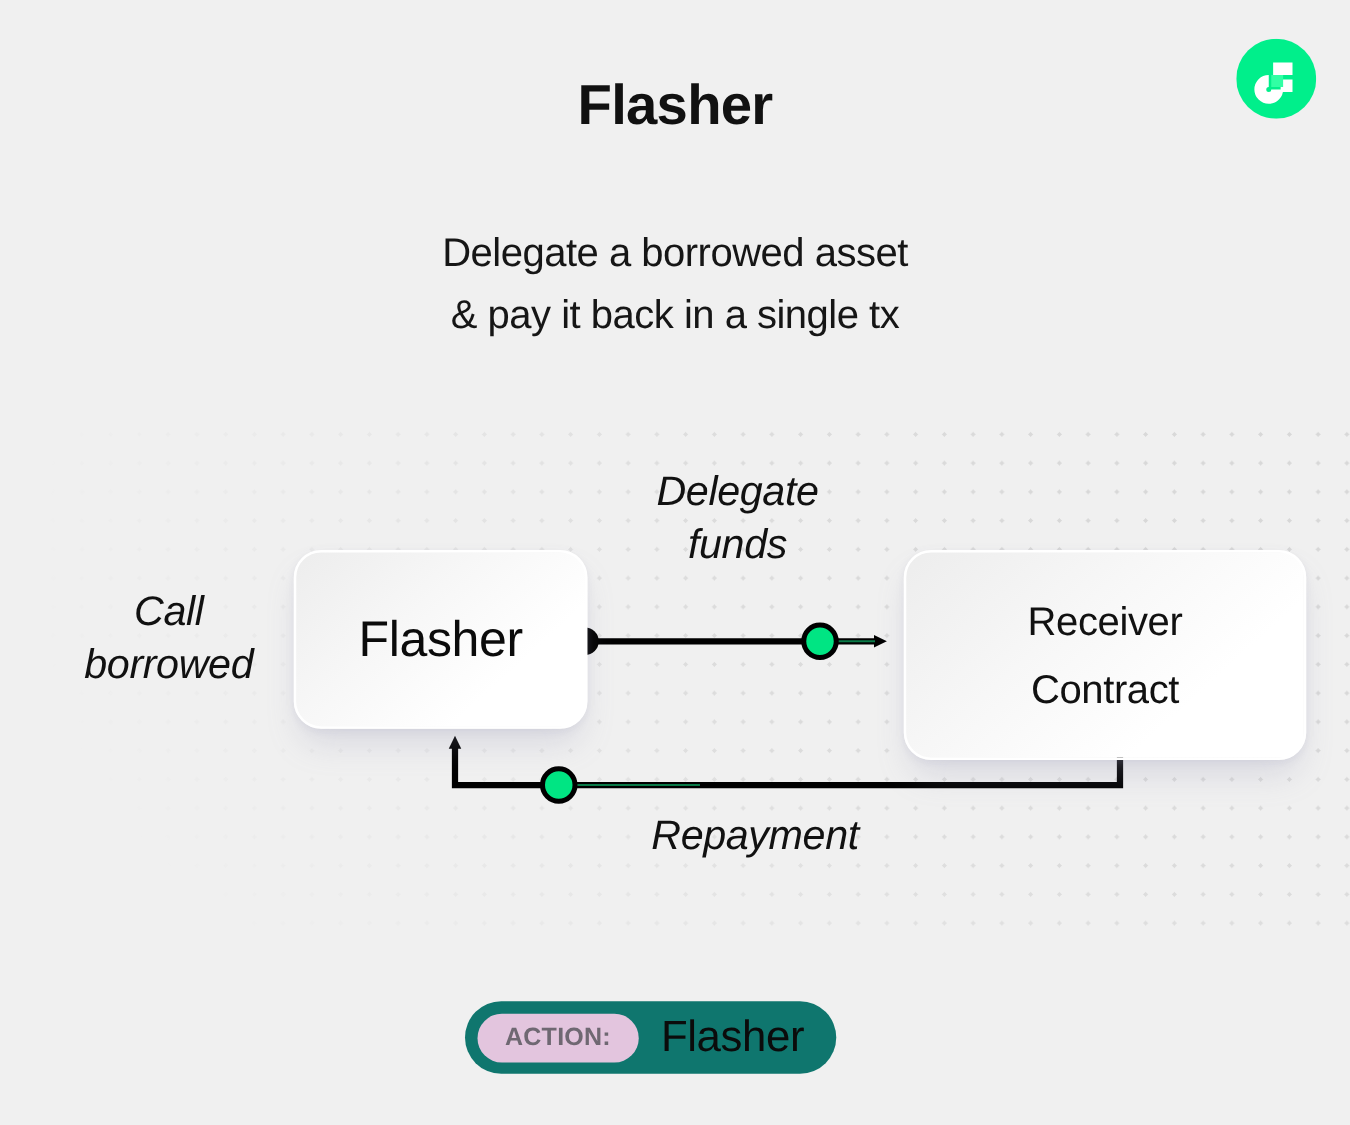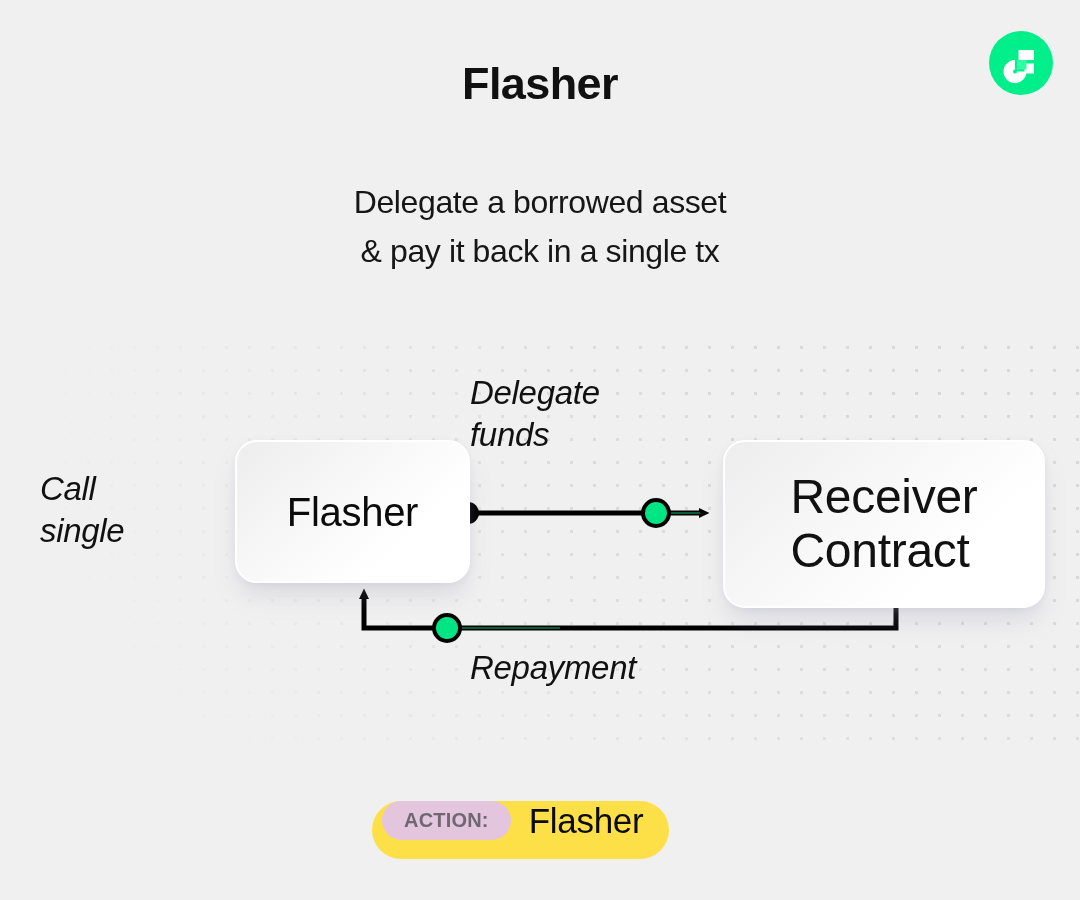--- a/index.html
+++ b/index.html
@@ -94,31 +94,31 @@
     width: 235px;
     height: 143px;
     font-size: 40px;
     line-height: 48px;
   }
   .node-receiver {
     left: 723px;
     top: 110px;
     width: 322px;
     height: 168px;
-    font-size: 48px;
+    font-size: 32px;
     line-height: 54px;
   }
 
   .edge-label {
     position: absolute;
     font-style: italic;
     font-size: 33px;
     line-height: 42px;
     color: #111111;
-    text-align: left;
+    text-align: center;
     letter-spacing: -0.3px;
     white-space: pre-line;
   }
   .label-call {
     left: 40px;
     top: 138px;
     width: 190px;
   }
   .label-delegate {
     left: 470px;
@@ -140,24 +140,24 @@
     height: 430px;
     overflow: visible;
   }
 
   
   .action-pill {
     position: absolute;
     left: 372px;
     top: 801px;
     height: 58px;
-    background: #fde047;
+    background: #0f766e;
     border-radius: 29px;
     display: flex;
-    align-items: flex-start;
+    align-items: center;
     padding: 0 26px 0 10px;
     box-sizing: border-box;
   }
   .action-tag {
     background: #e3c5de;
     color: #6f6872;
     border-radius: 20px;
     font-size: 20px;
     font-weight: bold;
     letter-spacing: 0.2px;
@@ -217,21 +217,21 @@
   <div class="node-box node-flasher">
     <span>Flasher</span>
   </div>
 
   <div class="node-box node-receiver">
     <span class="edge-label" style="position:static;font-style:normal;font-size:inherit;line-height:inherit;width:auto;">Receiver
 Contract</span>
   </div>
 
   <div class="edge-label label-call">Call
-single</div>
+borrowed</div>
   <div class="edge-label label-delegate">Delegate
 funds</div>
   <div class="edge-label label-repayment">Repayment</div>
 </div>
 
 <div class="action-pill">
   <span class="action-tag">ACTION:</span>
   <span class="action-value">Flasher</span>
 </div>
 

